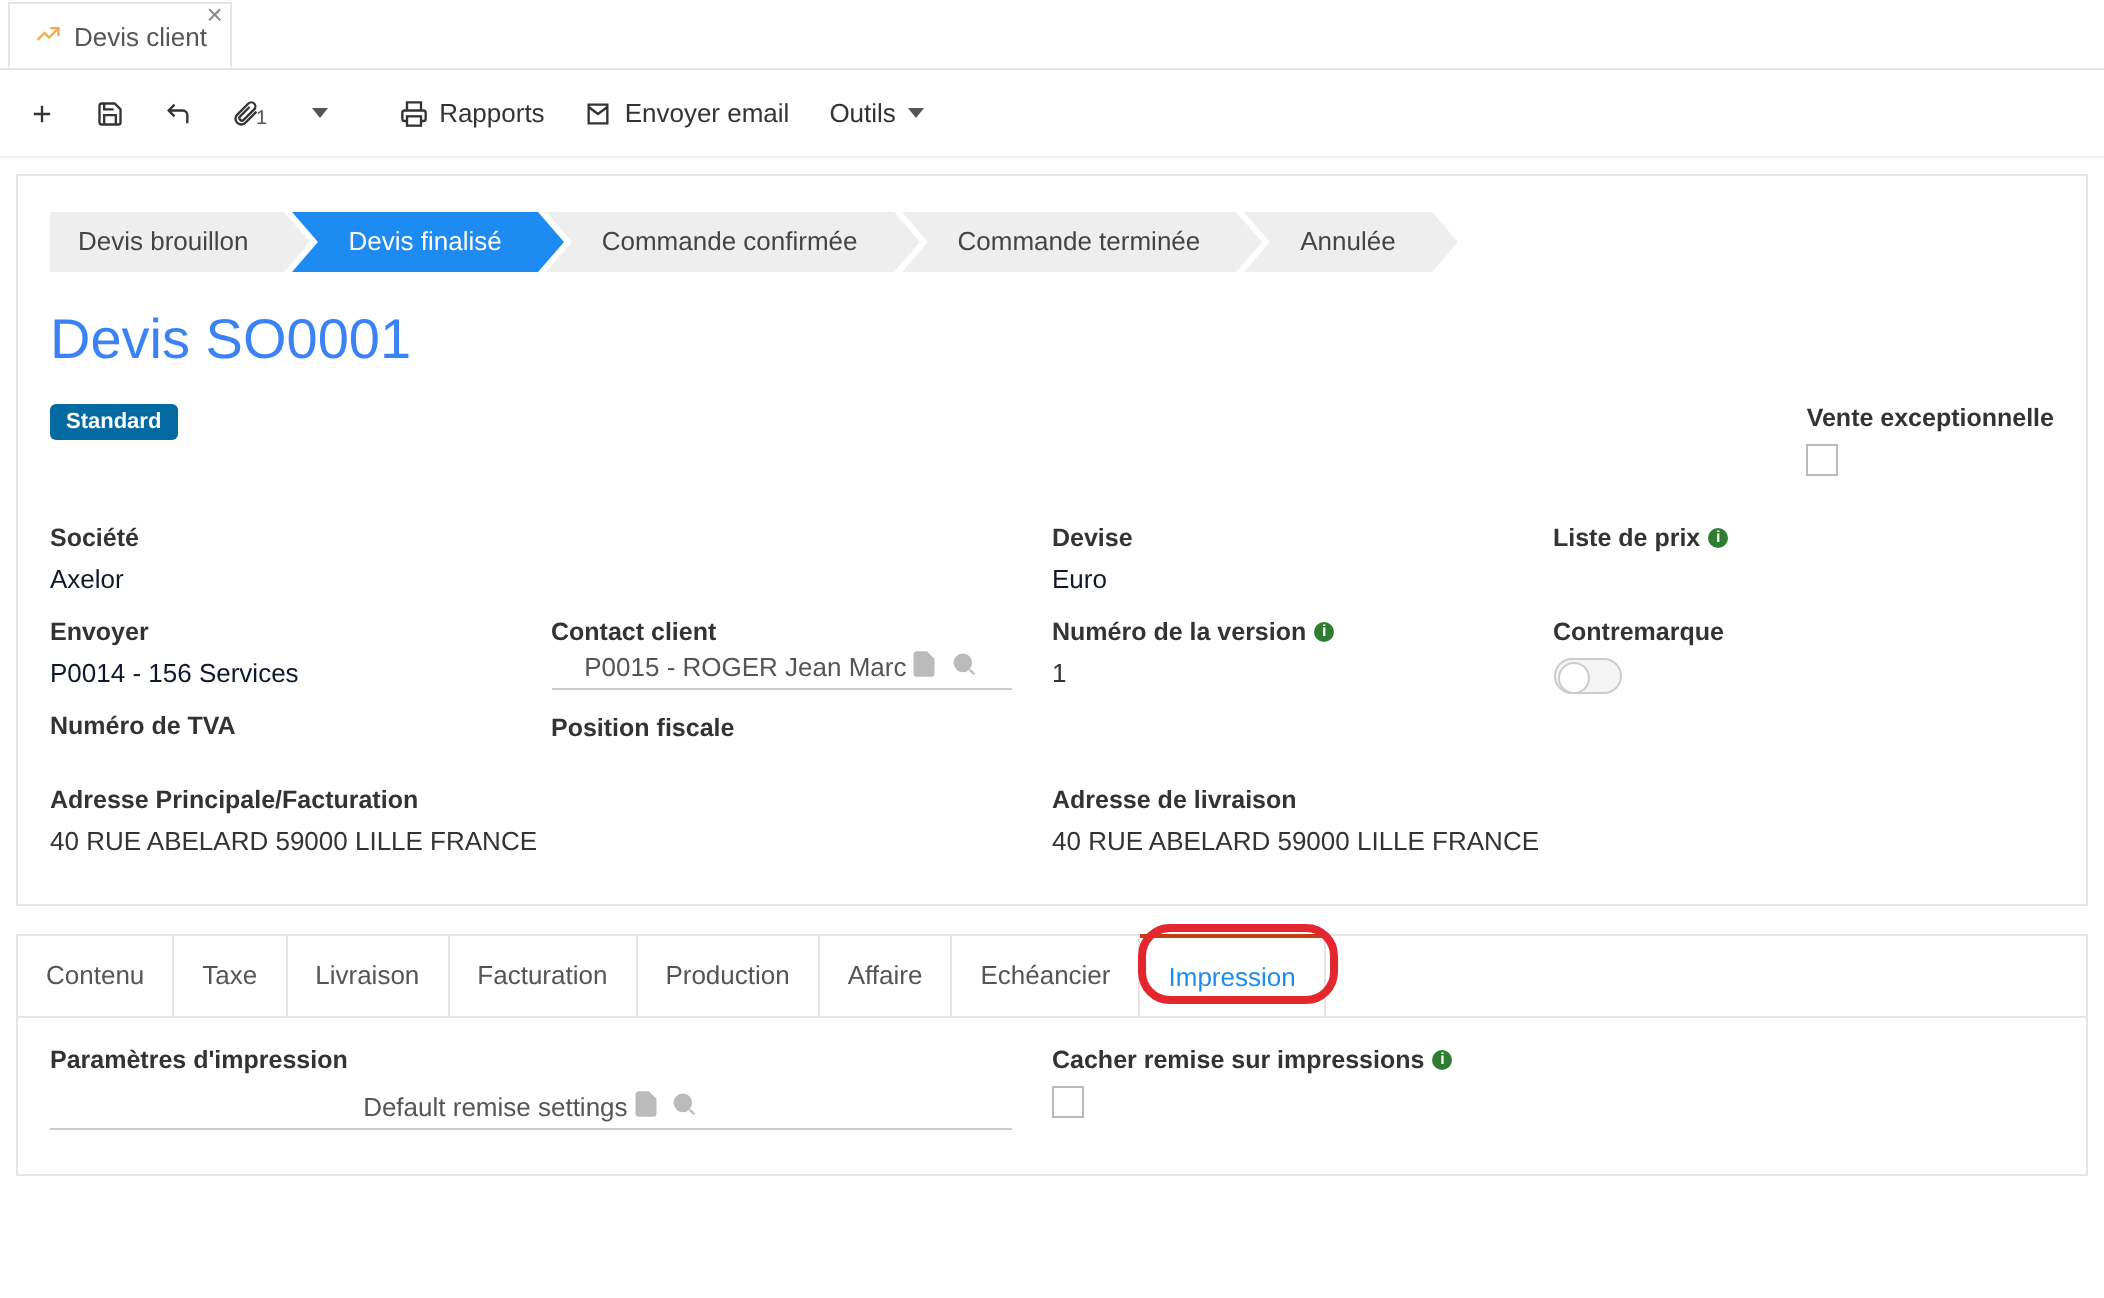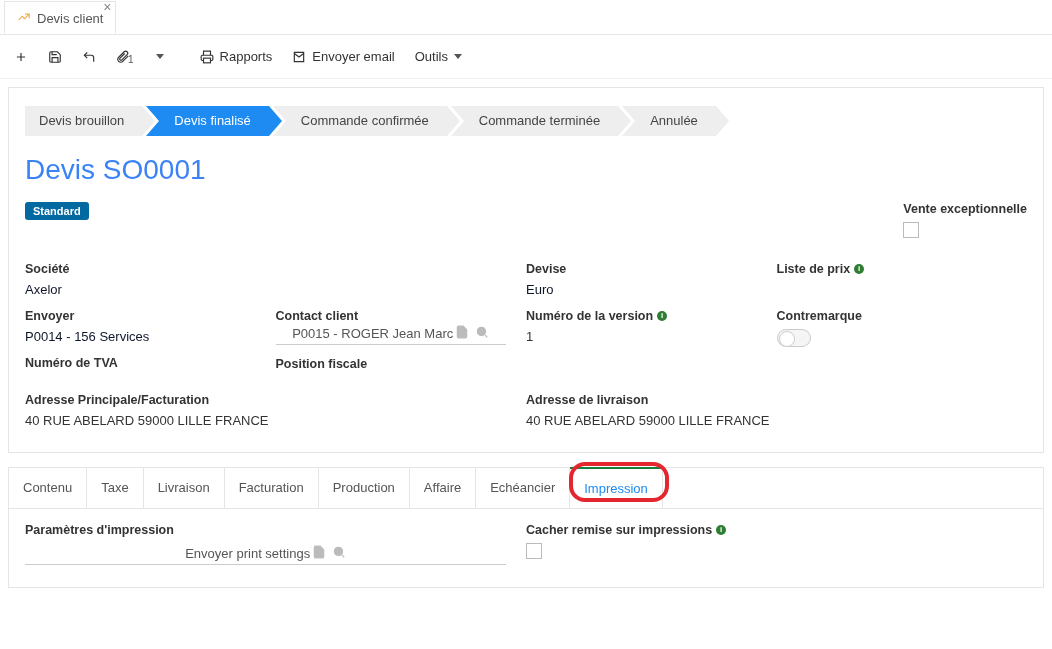--- a/index.html
+++ b/index.html
@@ -62,21 +62,21 @@
   .checkbox { width:16px; height:16px; border:1px solid #bbb; background:#fff; }
 
   .right-top { text-align:left; }
   .right-top .field-label { margin-bottom:6px; }
   .right-top-wrap { display:flex; justify-content:flex-end; }
 
   
   .tabs-card { border:1px solid #e5e5e5; background:#fff; margin-top:14px; }
   .tab-strip { display:flex; border-bottom:1px solid #e5e5e5; position:relative;}
   .tab-item { padding:12px 14px; color:#555; cursor:pointer; font-size:13px; border-right:1px solid #e5e5e5; }
-  .tab-item.active { color:#1d8bf1; border-top:2px solid #15803d; margin-top:-1px; background:#fff;text-align:center; }
+  .tab-item.active { color:#1d8bf1; border-top:2px solid #c2410c; margin-top:-1px; background:#fff;text-align:center; }
   .highlight-ring { position:absolute; border:4px solid #e4262f; border-radius:16px; width:100px; height:40px; left:560px; top:-6px; pointer-events:none; }
 
   .tab-body { padding:14px 16px 22px; }
   .tab-body .row .col .field:first-child { margin-top:0;}
 </style>
 </head>
 <body>
 
 <div class="top-tabs">
   <div class="app-tab">
@@ -261,21 +261,21 @@
       <div class="tab-item">Echéancier</div>
       <div class="tab-item active">Impression</div>
       <div class="highlight-ring"></div>
     </div>
     <div class="tab-body">
       <div class="row">
         <div class="col">
           <div class="field">
             <div class="field-label">Paramètres d'impression</div>
             <div class="ref-input small" style="margin-top:6px;">
-              <span>Envoyer print settings</span>
+              <span>Default remise settings</span>
               <span class="ref-icons">
                 <svg viewBox="0 0 24 24" fill="none" stroke="#bbb" stroke-width="2">
                     <path d="M14 2H6a2 2 0 0 0-2 2v16a2 2 0 0 0 2 2h12a2 2 0 0 0 2-2V8z"></path>
                     <polyline points="14 2 14 8 20 8"></polyline>
                   </svg>
                 <svg viewBox="0 0 24 24" fill="none" stroke="#bbb" stroke-width="2">
                     <circle cx="11" cy="11" r="7"></circle>
                     <line x1="21" y1="21" x2="17" y2="17"></line>
                   </svg>
               </span>

